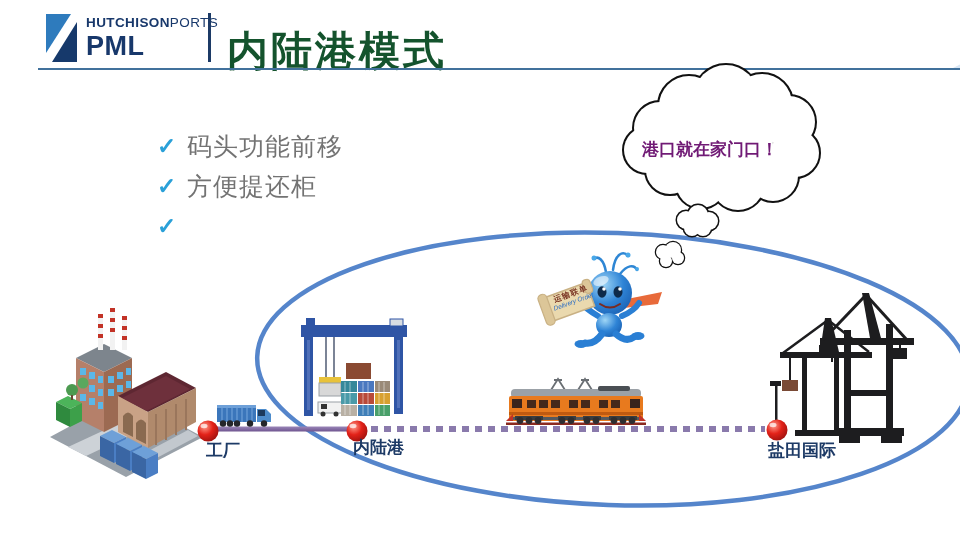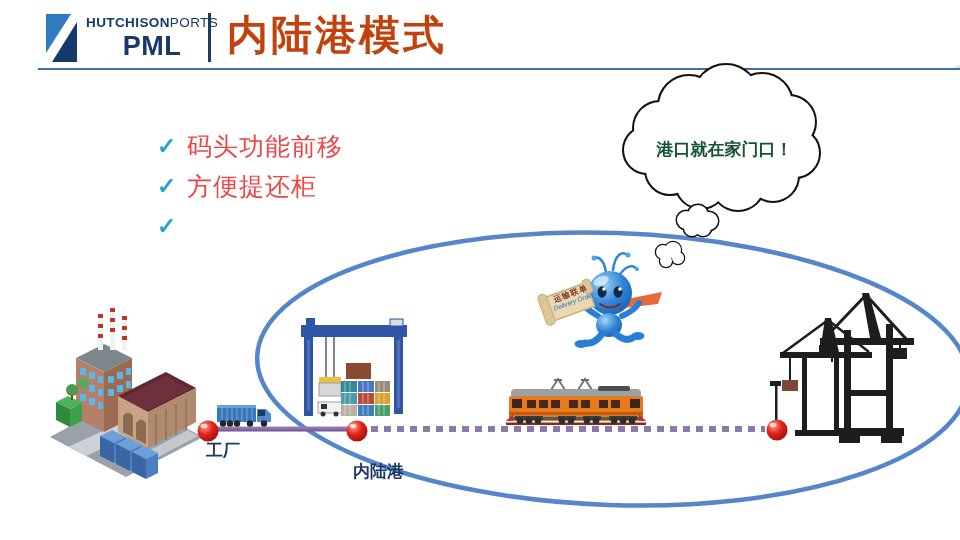--- a/index.html
+++ b/index.html
@@ -5,45 +5,45 @@
   html,body{margin:0;padding:0;background:#ffffff;}
   .slide{
     position:relative;width:960px;height:540px;overflow:hidden;
     background:#ffffff;font-family:"Liberation Sans",sans-serif;margin-left:38px;
   }
   
   .logo-mark{position:absolute;left:8px;top:14px;width:31px;height:48px;}
   .logo-text{position:absolute;left:48px;top:16px;color:#18386b;line-height:1;}
   .logo-line1{font-size:13.5px;letter-spacing:.4px;white-space:nowrap;}
   .logo-line1 .b{font-weight:bold;}
-  .logo-line2{font-size:27px;font-weight:bold;margin-top:3px;letter-spacing:.5px;text-align:center;}
+  .logo-line2{font-size:27px;font-weight:bold;margin-top:3px;letter-spacing:.5px;}
   .header-divider{position:absolute;left:170px;top:13px;width:2.5px;height:49px;background:#1c3a66;}
   .page-title{
-    position:absolute;left:189px;top:8px;height:54px;line-height:54px;
-    font-size:41px;font-weight:900;color:#c2410c;letter-spacing:3px;white-space:nowrap;
+    position:absolute;left:189px;top:24px;height:54px;line-height:54px;
+    font-size:41px;font-weight:900;color:#14532d;letter-spacing:3px;white-space:nowrap;
   }
   .header-rule{position:absolute;left:0;top:68px;width:960px;height:2px;background:#41719c;}
   .corner-wedge{position:absolute;left:915px;top:46px;width:45px;height:22px;}
   
   .bullets{position:absolute;left:119px;top:126px;}
   .bullet-row{display:flex;align-items:center;height:40px;}
   .bullet-check{width:30px;font-size:23px;font-weight:bold;color:#2aa0d8;}
-  .bullet-text{font-size:25px;color:#ef4444;letter-spacing:1px;font-weight:500;white-space:nowrap;}
+  .bullet-text{font-size:25px;color:#737373;letter-spacing:1px;font-weight:500;white-space:nowrap;}
   
   .cloud-text{
-    position:absolute;left:604px;top:138px;width:165px;text-align:center;
+    position:absolute;left:604px;top:138px;width:165px;text-align:left;
     font-family:"Liberation Serif","DejaVu Serif",serif;
-    font-size:17px;font-weight:bold;color:#14532d;white-space:nowrap;
+    font-size:17px;font-weight:bold;color:#701a75;white-space:nowrap;
   }
   .node-label{
     position:absolute;font-family:"Liberation Serif","DejaVu Serif",serif;
     font-size:17px;font-weight:bold;color:#1d3a66;text-align:right;white-space:nowrap;
   }
   .label-factory{left:142px;top:439px;width:60px;}
-  .label-inland{left:286px;top:460px;width:80px;}
+  .label-inland{left:286px;top:436px;width:80px;}
   .label-yantian{left:698px;top:439px;width:100px;}
   .scroll-text{
     position:absolute;left:506px;top:289px;width:56px;text-align:center;
     transform:rotate(-20deg);line-height:1.15;
   }
   .scroll-line1{font-size:8px;font-weight:bold;color:#7a3524;letter-spacing:1px;}
   .scroll-line2{font-size:6.5px;font-style:italic;color:#2f6fc2;}
   .diagram-svg{position:absolute;left:0;top:0;}
 </style>
 </head>
@@ -421,14 +421,15 @@
     </g>
   </svg>
 
   <div class="cloud-text">港口就在家门口！</div>
   <div class="scroll-text">
     <div class="scroll-line1">运输联单</div>
     <div class="scroll-line2">Delivery Order</div>
   </div>
   <div class="node-label label-factory">工厂</div>
   <div class="node-label label-inland">内陆港</div>
+  <div class="node-label label-yantian">盐田国际</div>
 
 </div>
 
 </body></html>

